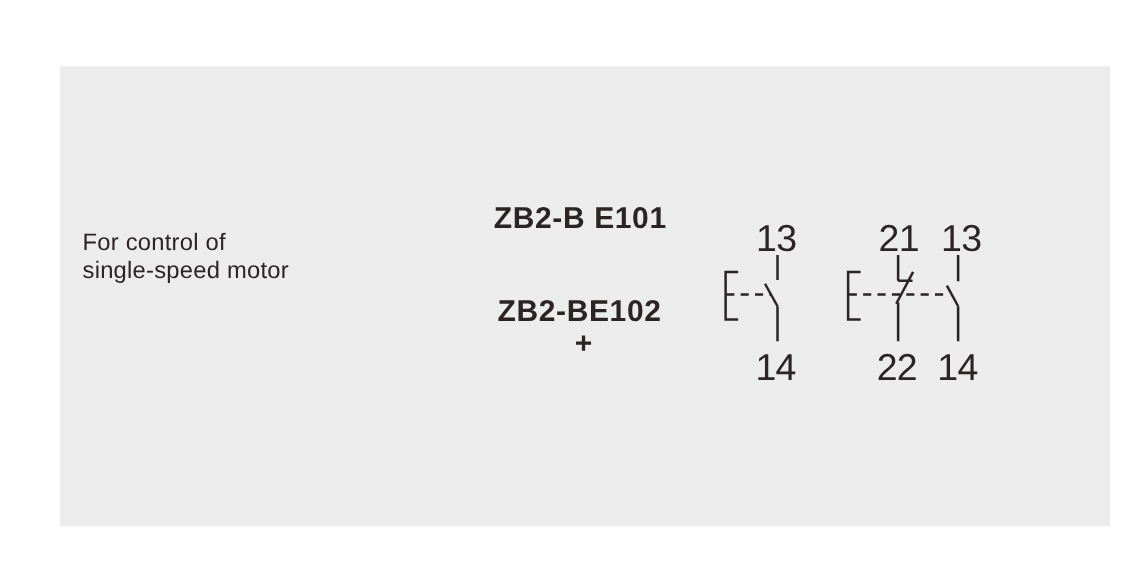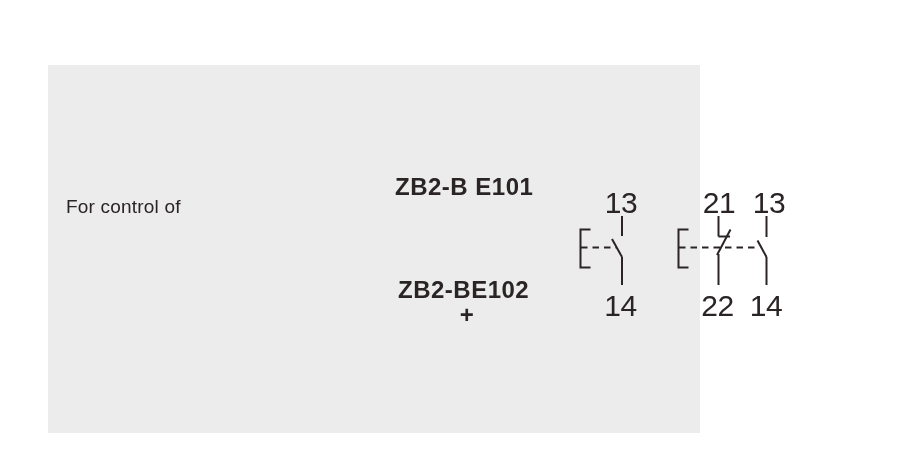--- a/index.html
+++ b/index.html
@@ -17,22 +17,22 @@
   }
   .canvas{
     position:relative;
     width:900px;
     height:465px;
     background:#ffffff;
   }
   .panel{
     position:absolute;
     left:48px;
-    top:65px;
-    width:652px;
+    top:53px;
+    width:840px;
     height:368px;
     background:var(--panel-bg);
   }
   
   .left-text{
     position:absolute;
     left:18px;            
     top:131px;            
     color:var(--ink);
     font-size:19px;
@@ -55,21 +55,20 @@
   .model-group{
     position:absolute;
     left:350px;           
     top:184px;            
     width:138px;
     color:var(--ink);
     font-size:24px;
     font-weight:bold;
     letter-spacing:0.5px;
     line-height:25px;
-    margin-top:28px;
   }
   .model-group .plus{ text-align:center; }
   
   .schematic{
     position:absolute;
     left:512px;           
     top:103px;            
   }
   .schematic line, .schematic path{
     stroke:var(--ink);
@@ -87,20 +86,21 @@
 </style>
 </head>
 <body>
 
 <div class="canvas">
   <div class="panel">
 
     <div class="left-text">
       <div class="para">
         <div>For control of</div>
+        <div>single-speed motor</div>
       </div>
     </div>
 
     <div class="model-row1">ZB2-B E101</div>
 
     <div class="model-group">
       <div>ZB2-BE102</div>
       <div class="plus">+</div>
     </div>
 

